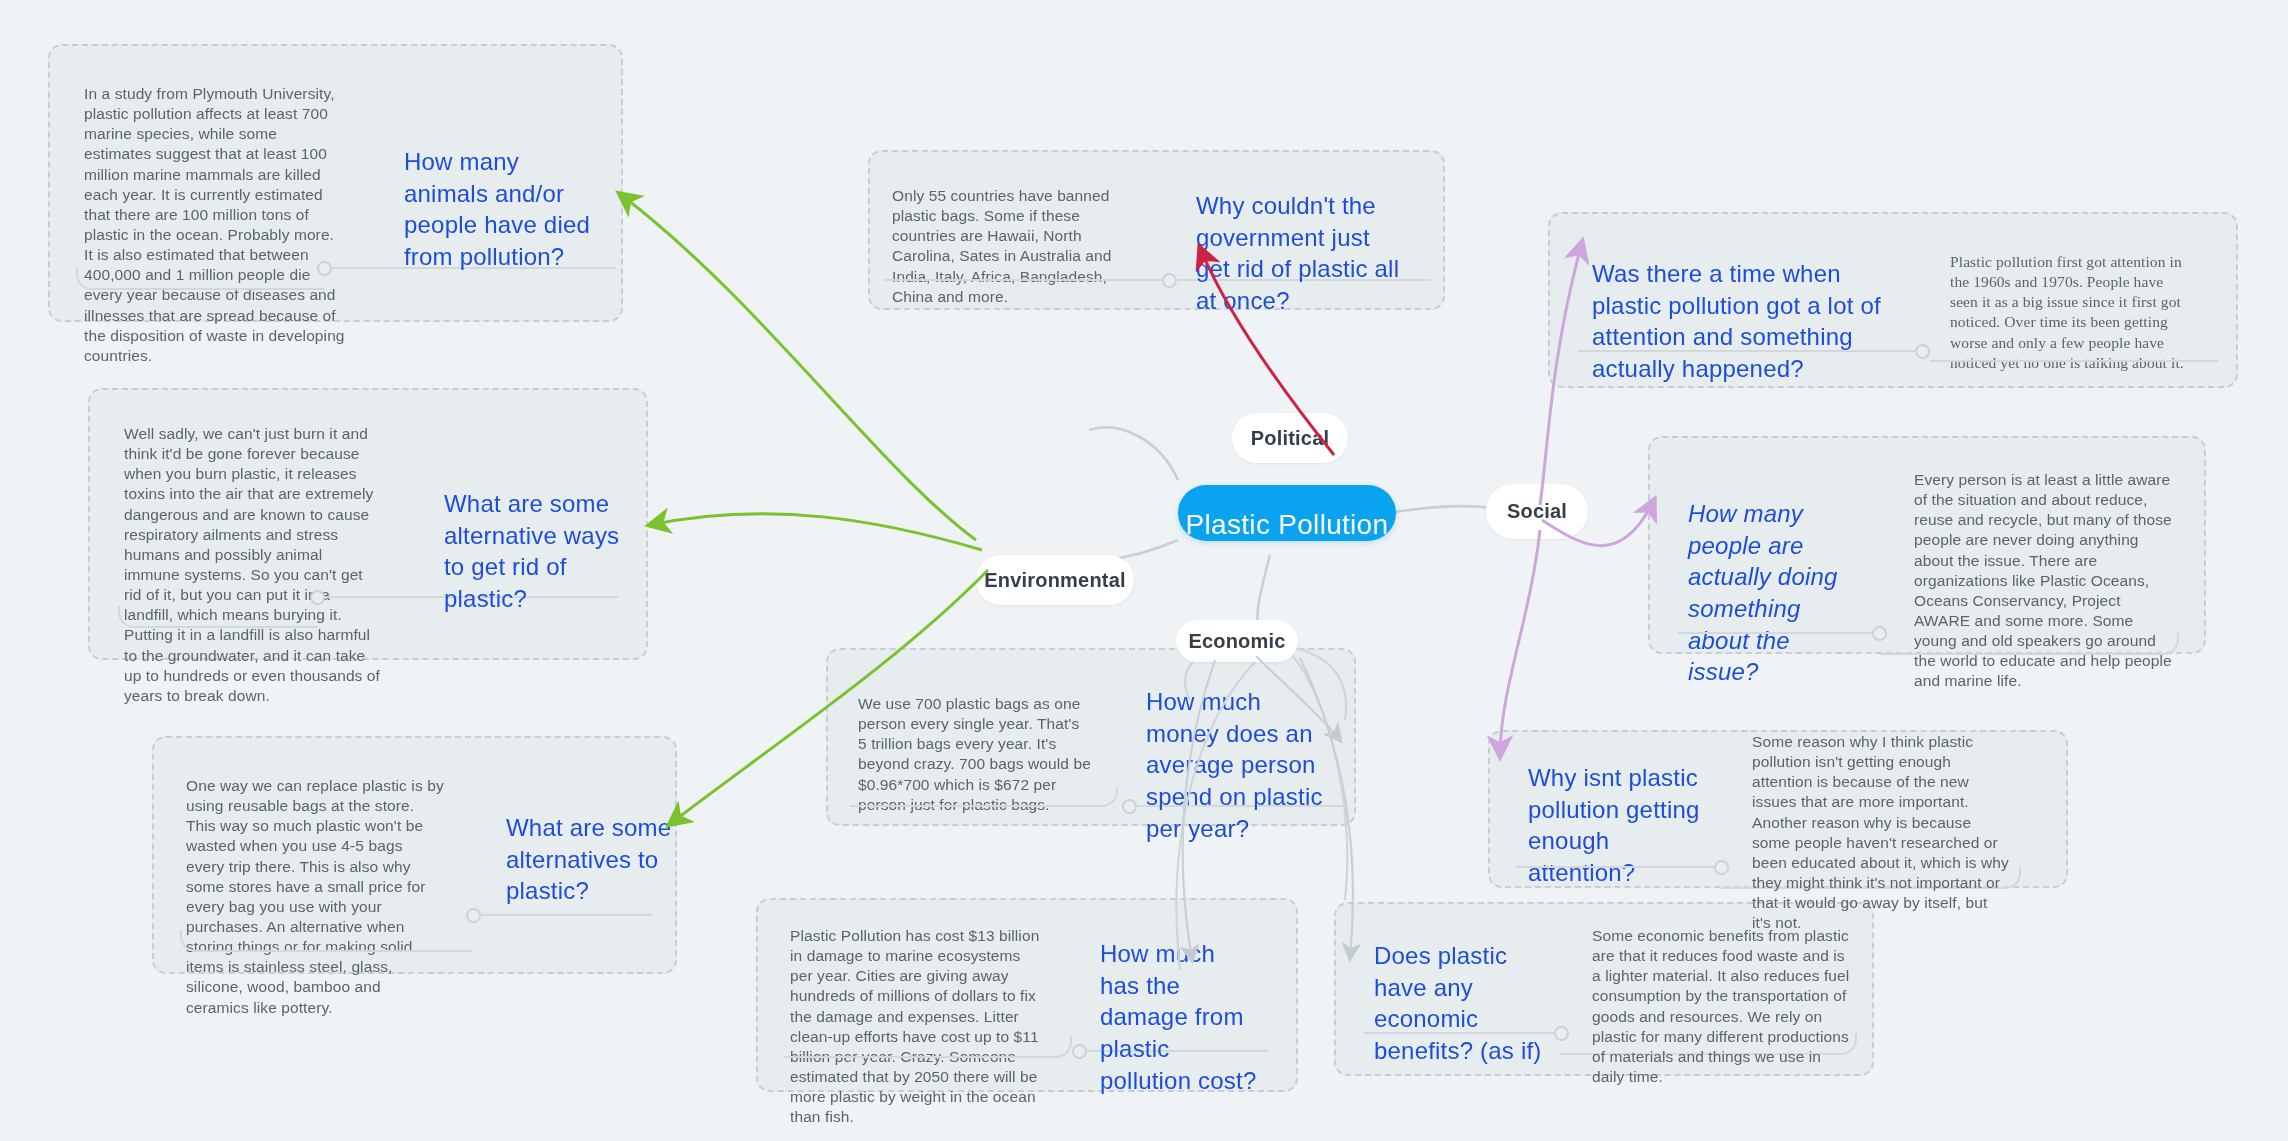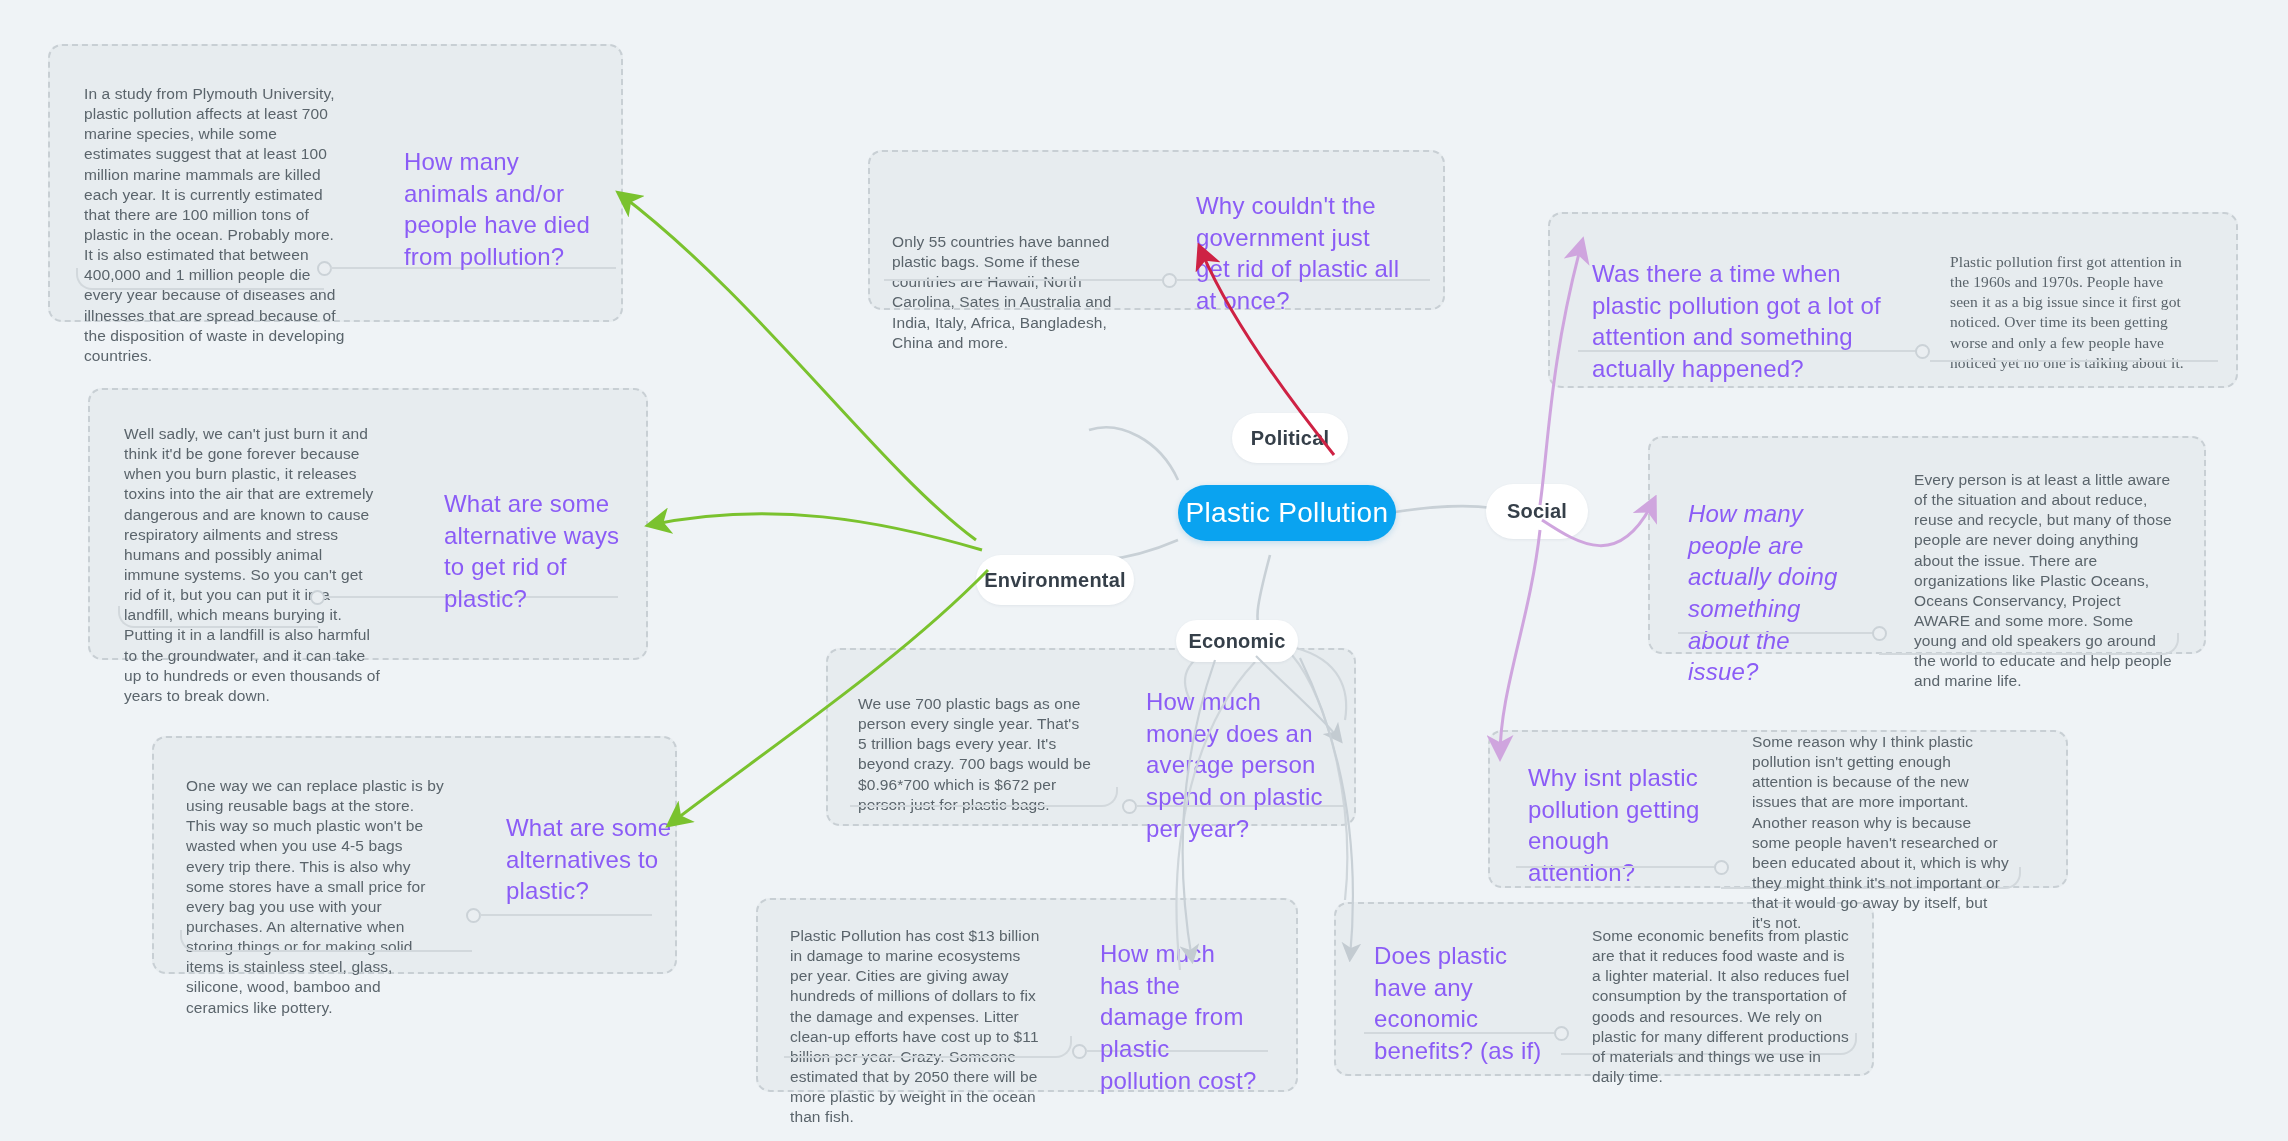--- a/index.html
+++ b/index.html
@@ -56,21 +56,21 @@
     width:15px;height:15px;
     border:2px solid #cbd2d7;
     border-radius:50%;
     background:#eaeef1;
     box-sizing:border-box;
   }
 
   
   .q{
     position:absolute;
-    color:#8b5cf6;
+    color:#1d4ed8;
     font-size:24px;
     line-height:1.32;
     letter-spacing:.2px;
   }
   .q.italic{font-style:italic;}
 
   
   .node{
     position:absolute;
     display:flex;align-items:center;justify-content:center;
@@ -147,21 +147,21 @@
 
     <path d="M1540,505 C1548,450 1550,360 1582,242" stroke="#cfa5de" stroke-width="3" fill="none" marker-end="url(#ah-purple)"></path>
     <path d="M1542,520 C1580,545 1620,570 1654,500" stroke="#cfa5de" stroke-width="3" fill="none" marker-end="url(#ah-purple)"></path>
     <path d="M1540,530 C1530,620 1500,690 1500,756" stroke="#cfa5de" stroke-width="3" fill="none" marker-end="url(#ah-purple)"></path>
 
     <path d="M1256,656 C1290,690 1320,715 1340,740" stroke="#c8d0d6" stroke-width="2.2" fill="none" marker-end="url(#ah-gray)"></path>
     <path d="M1215,660 C1180,760 1175,860 1192,960" stroke="#c8d0d6" stroke-width="2.2" fill="none" marker-end="url(#ah-gray)"></path>
     <path d="M1300,658 C1345,750 1360,850 1350,958" stroke="#c8d0d6" stroke-width="2.2" fill="none" marker-end="url(#ah-gray)"></path>
   </svg>
 
-  <div class="node root" style="left:1178px;top:485px;width:218px;height:56px;">
+  <div class="node root" style="left:1178px;top:485px;width:218px;height:56px;align-items:flex-end;">
     <span>Plastic Pollution</span>
   </div>
 
   <div class="node" style="left:976px;top:535px;width:158px;height:50px;margin-top:20px;">
     <span>Environmental</span>
   </div>
 
   <div class="node" style="left:1232px;top:413px;width:116px;height:50px;">
     <span>Political</span>
   </div>
@@ -173,21 +173,21 @@
   <div class="node" style="left:1176px;top:620px;width:122px;height:42px;">
     <span>Economic</span>
   </div>
 
   <div class="note" style="left:84px;top:84px;width:262px;">In a study from Plymouth University, plastic pollution affects at least 700 marine species, while some estimates suggest that at least 100 million marine mammals are killed each year. It is currently estimated that there are 100 million tons of plastic in the ocean. Probably more. It is also estimated that between 400,000 and 1 million people die every year because of diseases and illnesses that are spread because of the disposition of waste in developing countries.</div>
   <div class="ul-corner" style="left:76px;top:268px;width:248px;height:22px;"></div>
   <div class="dot" style="left:317px;top:261px;"></div>
   <div class="ul" style="left:330px;top:267px;width:286px;"></div>
   <div class="q" style="left:404px;top:146px;width:200px;">How many animals and/or people have died from pollution?</div>
 
-  <div class="note" style="left:892px;top:186px;width:248px;margin-top:46px;">Only 55 countries have banned plastic bags. Some if these countries are Hawaii, North Carolina, Sates in Australia and India, Italy, Africa, Bangladesh, China and more.</div>
+  <div class="note" style="left:892px;top:186px;width:248px;">Only 55 countries have banned plastic bags. Some if these countries are Hawaii, North Carolina, Sates in Australia and India, Italy, Africa, Bangladesh, China and more.</div>
   <div class="ul" style="left:884px;top:279px;width:278px;"></div>
   <div class="dot" style="left:1162px;top:273px;"></div>
   <div class="ul" style="left:1176px;top:279px;width:254px;"></div>
   <div class="q" style="left:1196px;top:190px;width:208px;">Why couldn't the government just get rid of plastic all at once?</div>
 
   <div class="q" style="left:1592px;top:258px;width:310px;">Was there a time when plastic pollution got a lot of attention and something actually happened?</div>
   <div class="ul" style="left:1578px;top:350px;width:340px;"></div>
   <div class="dot" style="left:1915px;top:344px;"></div>
   <div class="note" style="left:1950px;top:252px;width:244px;font-family:Liberation Serif, serif;">Plastic pollution first got attention in the 1960s and 1970s. People have seen it as a big issue since it first got noticed. Over time its been getting worse and only a few people have noticed yet no one is talking about it.</div>
   <div class="ul" style="left:1930px;top:360px;width:288px;"></div>

